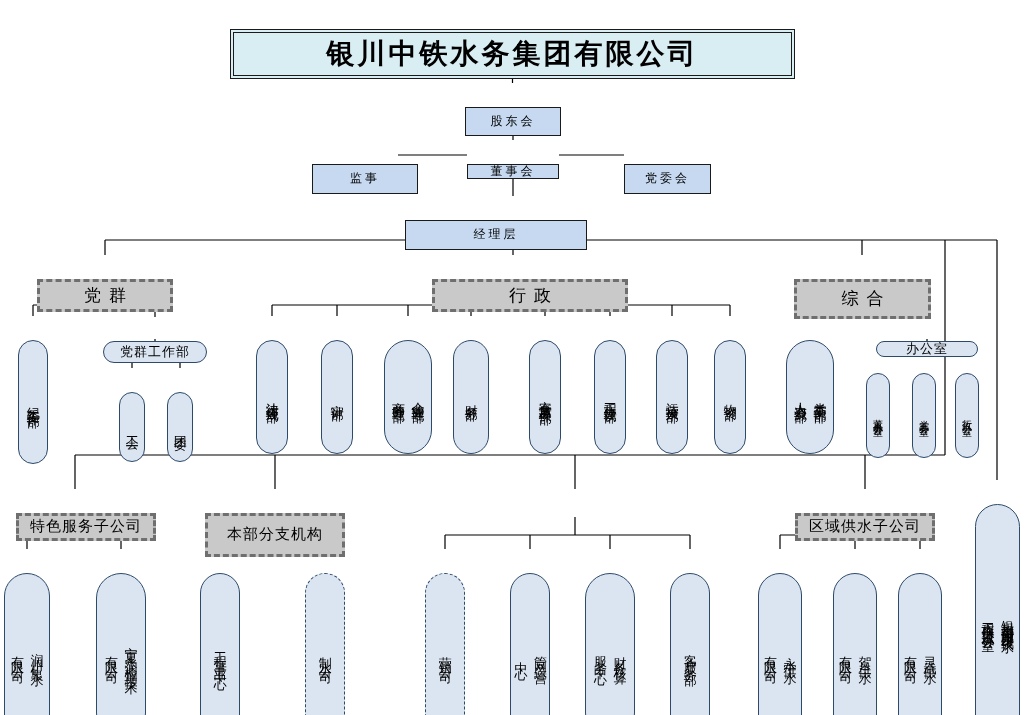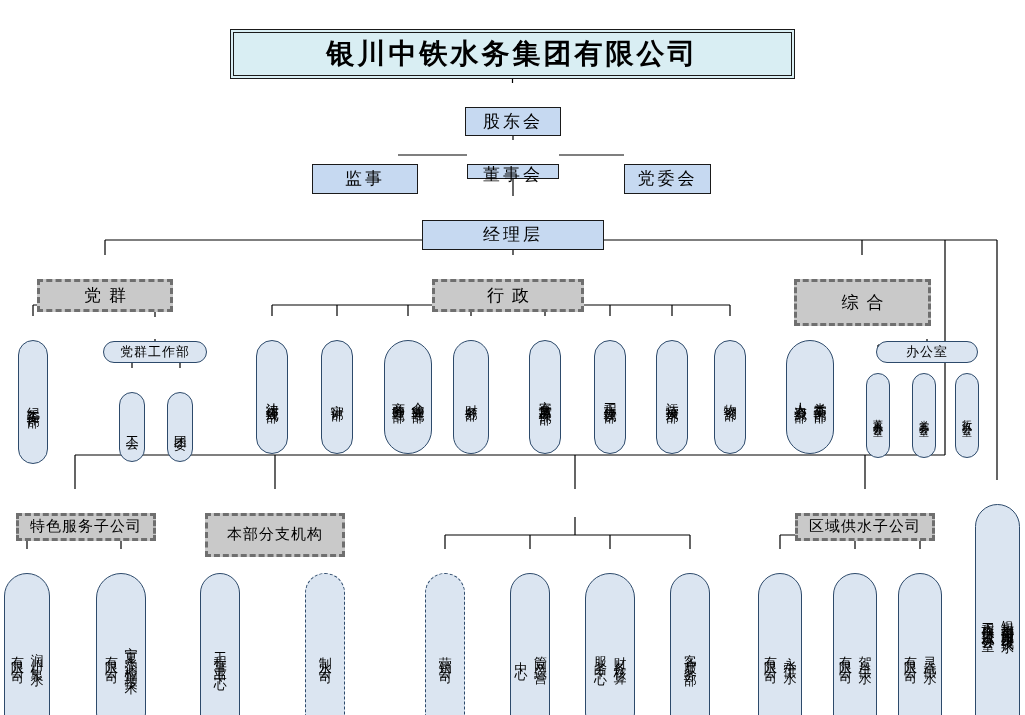--- a/index.html
+++ b/index.html
@@ -10,21 +10,21 @@
   }
   .lines { position:absolute; left:0; top:0; width:1025px; height:715px; }
   .lines path { stroke:var(--line,#000); stroke-width:1.2; fill:none; }
   .node { position:absolute; display:grid; place-items:center; text-align:center; line-height:1.15;margin-top:24px; }
   .title-box {
     background:var(--title-bg,#d9eef3); border:4px double #1a1a1a;
     font-size:28px; font-weight:bold; letter-spacing:3px;
   }
   .box {
     background:var(--node-bg,#c6d9f1); border:1.6px solid #1a1a1a;
-    font-size:17px; letter-spacing:3px;
+    font-size:12px; letter-spacing:3px;
   }
   .hdr {
     background:var(--header-bg,#c9c9c9); border:3px dashed #6f6f6f;
     font-size:17px; letter-spacing:8px; text-indent:8px;
   }
   .hdr2 { font-size:15px; letter-spacing:1px; text-indent:0; }
   .pill {
     background:var(--pill-bg,#dbe5f1); border:1.4px solid #2d4a6b; border-radius:999px;
   }
   .pill.dashed { border-style:dashed; }
@@ -56,25 +56,25 @@
              M275 517 V535 M220 535 H325 M220 535 V549 M325 535 V549
              M575 517 V535 M445 535 H690 M445 535 V549 M530 535 V549 M610 535 V549 M690 535 V549
              M865 517 V535 M780 535 H920 M780 535 V549 M855 535 V549 M920 535 V549"></path>
   </svg>
 
   <div class="node title-box" style="left:230px;top:5px;width:565px;height:50px">银川中铁水务集团有限公司</div>
   <div class="node box" style="left:465px;top:83px;width:96px;height:29px">股东会</div>
   <div class="node box" style="left:312px;top:140px;width:106px;height:30px">监事</div>
   <div class="node box" style="left:467px;top:140px;width:92px;height:15px">董事会</div>
   <div class="node box" style="left:624px;top:140px;width:87px;height:30px">党委会</div>
-  <div class="node box" style="left:422px;top:196px;width:182px;height:30px">经理层</div>
+  <div class="node box" style="left:405px;top:196px;width:182px;height:30px">经理层</div>
 
   <div class="node hdr" style="left:37px;top:255px;width:136px;height:33px">党群</div>
-  <div class="node hdr" style="left:432px;top:255px;width:152px;height:33px">行政</div>
-  <div class="node hdr" style="left:794px;top:255px;width:137px;height:47px">综合</div>
+  <div class="node hdr" style="left:432px;top:255px;width:196px;height:33px">行政</div>
+  <div class="node hdr" style="left:794px;top:255px;width:137px;height:40px">综合</div>
 
   <div class="node pill" style="left:18px;top:316px;width:30px;height:124px">
     <span class="vt">纪委工作部</span>
   </div>
   <div class="node oval" style="left:103px;top:317px;width:104px;height:22px">党群工作部</div>
   <div class="node pill" style="left:119px;top:368px;width:26px;height:70px">
     <span class="vt">工会</span>
   </div>
   <div class="node pill" style="left:167px;top:368px;width:26px;height:70px">
     <span class="vt">团委</span>
@@ -103,21 +103,21 @@
     <span class="vt">运营技术部</span>
   </div>
   <div class="node pill" style="left:714px;top:316px;width:32px;height:114px">
     <span class="vt">物资部</span>
   </div>
 
   <div class="node pill" style="left:786px;top:316px;width:48px;height:114px">
     <span class="vt">党委干部部
 人力资源部</span>
   </div>
-  <div class="node oval" style="left:876px;top:317px;width:102px;height:22px">办公室</div>
+  <div class="node oval" style="left:876px;top:317px;width:102px;height:16px">办公室</div>
   <div class="node pill" style="left:866px;top:349px;width:24px;height:85px">
     <span class="vt sm">董事会办公室</span>
   </div>
   <div class="node pill" style="left:912px;top:349px;width:24px;height:85px">
     <span class="vt sm">党委办公室</span>
   </div>
   <div class="node pill" style="left:955px;top:349px;width:24px;height:85px">
     <span class="vt sm">行政办公室</span>
   </div>
 

